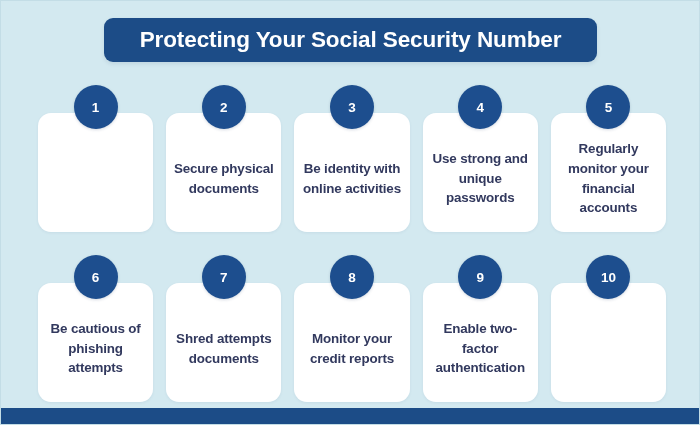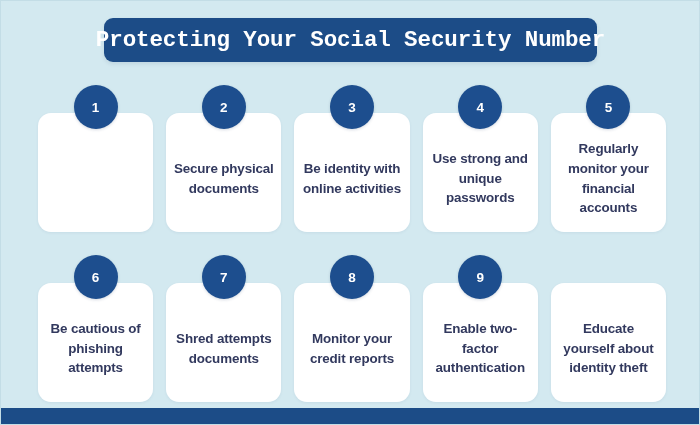--- a/index.html
+++ b/index.html
@@ -37,21 +37,20 @@
     justify-content: center;
     box-shadow: 0 2px 4px rgba(20,50,90,0.10);
   }
 
   #title-text {
     color: #ffffff;
     font-size: 22.5px;
     font-weight: bold;
     letter-spacing: -0.1px;
     white-space: nowrap;
-    font-family: Liberation Mono, monospace;
   }
 
   
   .row {
     position: absolute;
     left: 38px;
     width: 628px;
     display: flex;
     gap: 13px;
   }
@@ -159,20 +158,20 @@
     </div>
     <div class="card">
       <div class="badge">8</div>
       <div class="card-text">Monitor your credit reports</div>
     </div>
     <div class="card">
       <div class="badge">9</div>
       <div class="card-text">Enable two-factor authentication</div>
     </div>
     <div class="card">
-      <div class="card-text">Educate yourself about identity theft</div>
+      <div class="badge">10</div>
     </div>
   </div>
 
   <div id="bottom-bar"></div>
   <div id="outer-border"></div>
 
 </div>
 
 </body></html>

